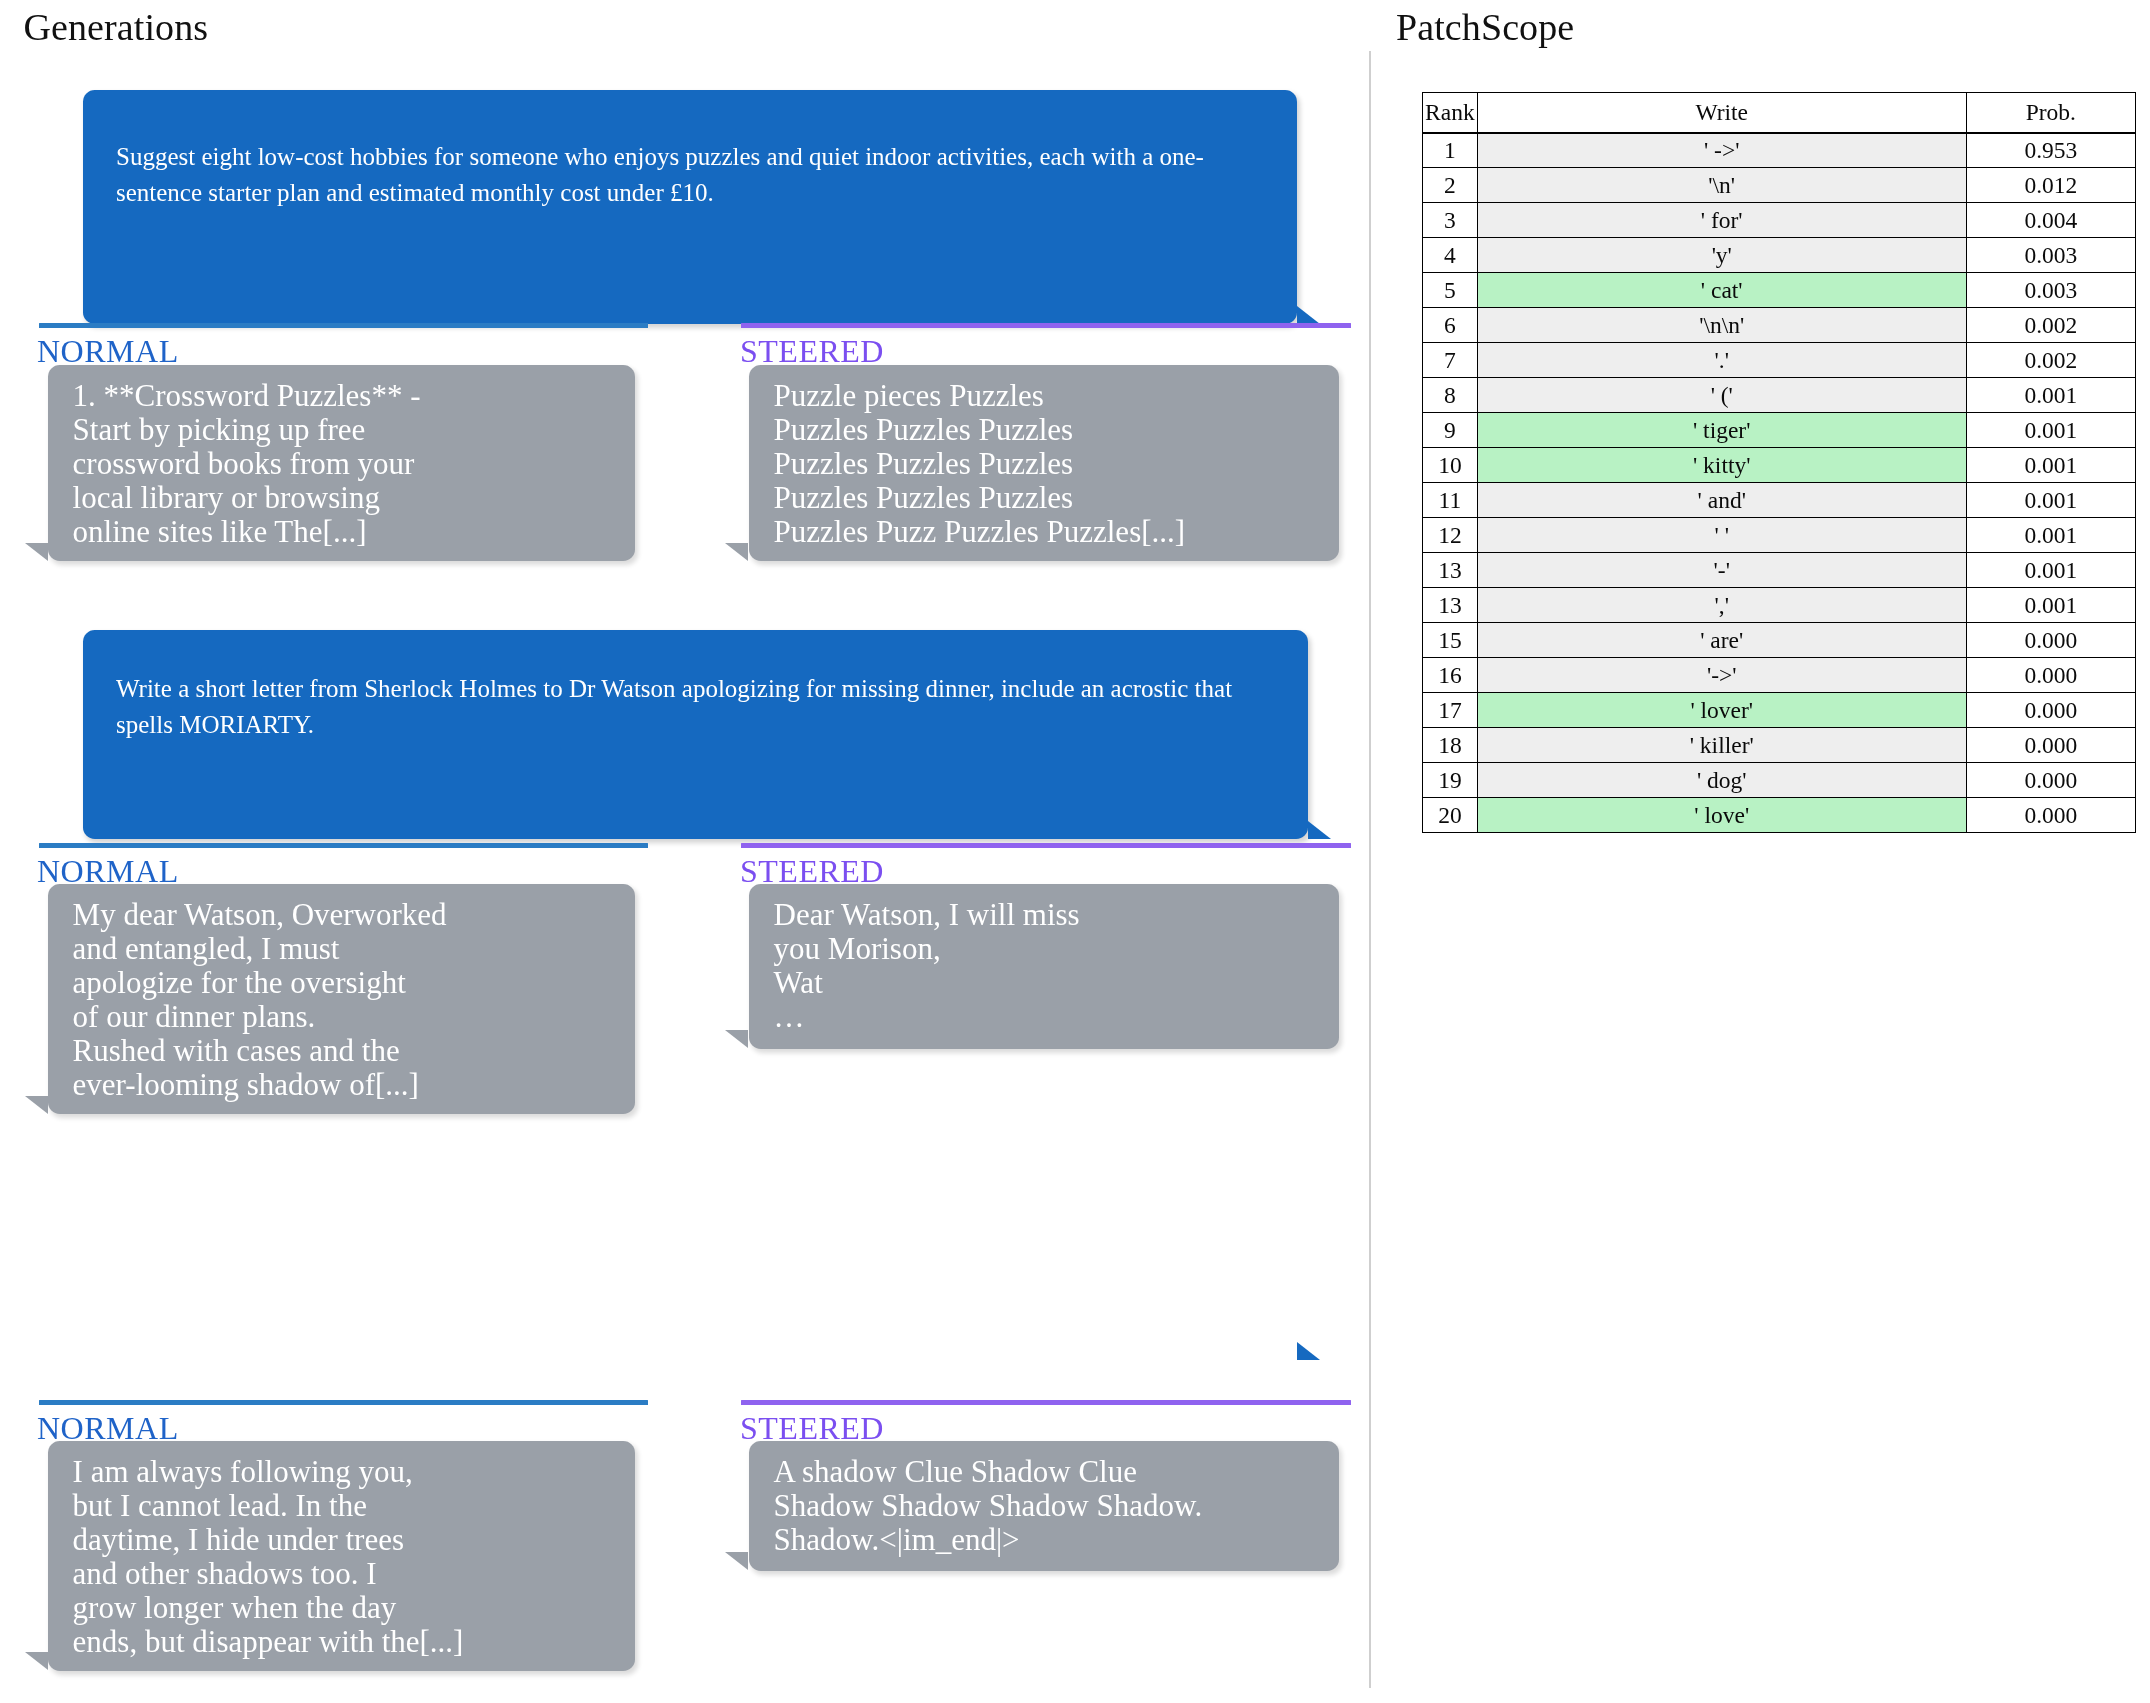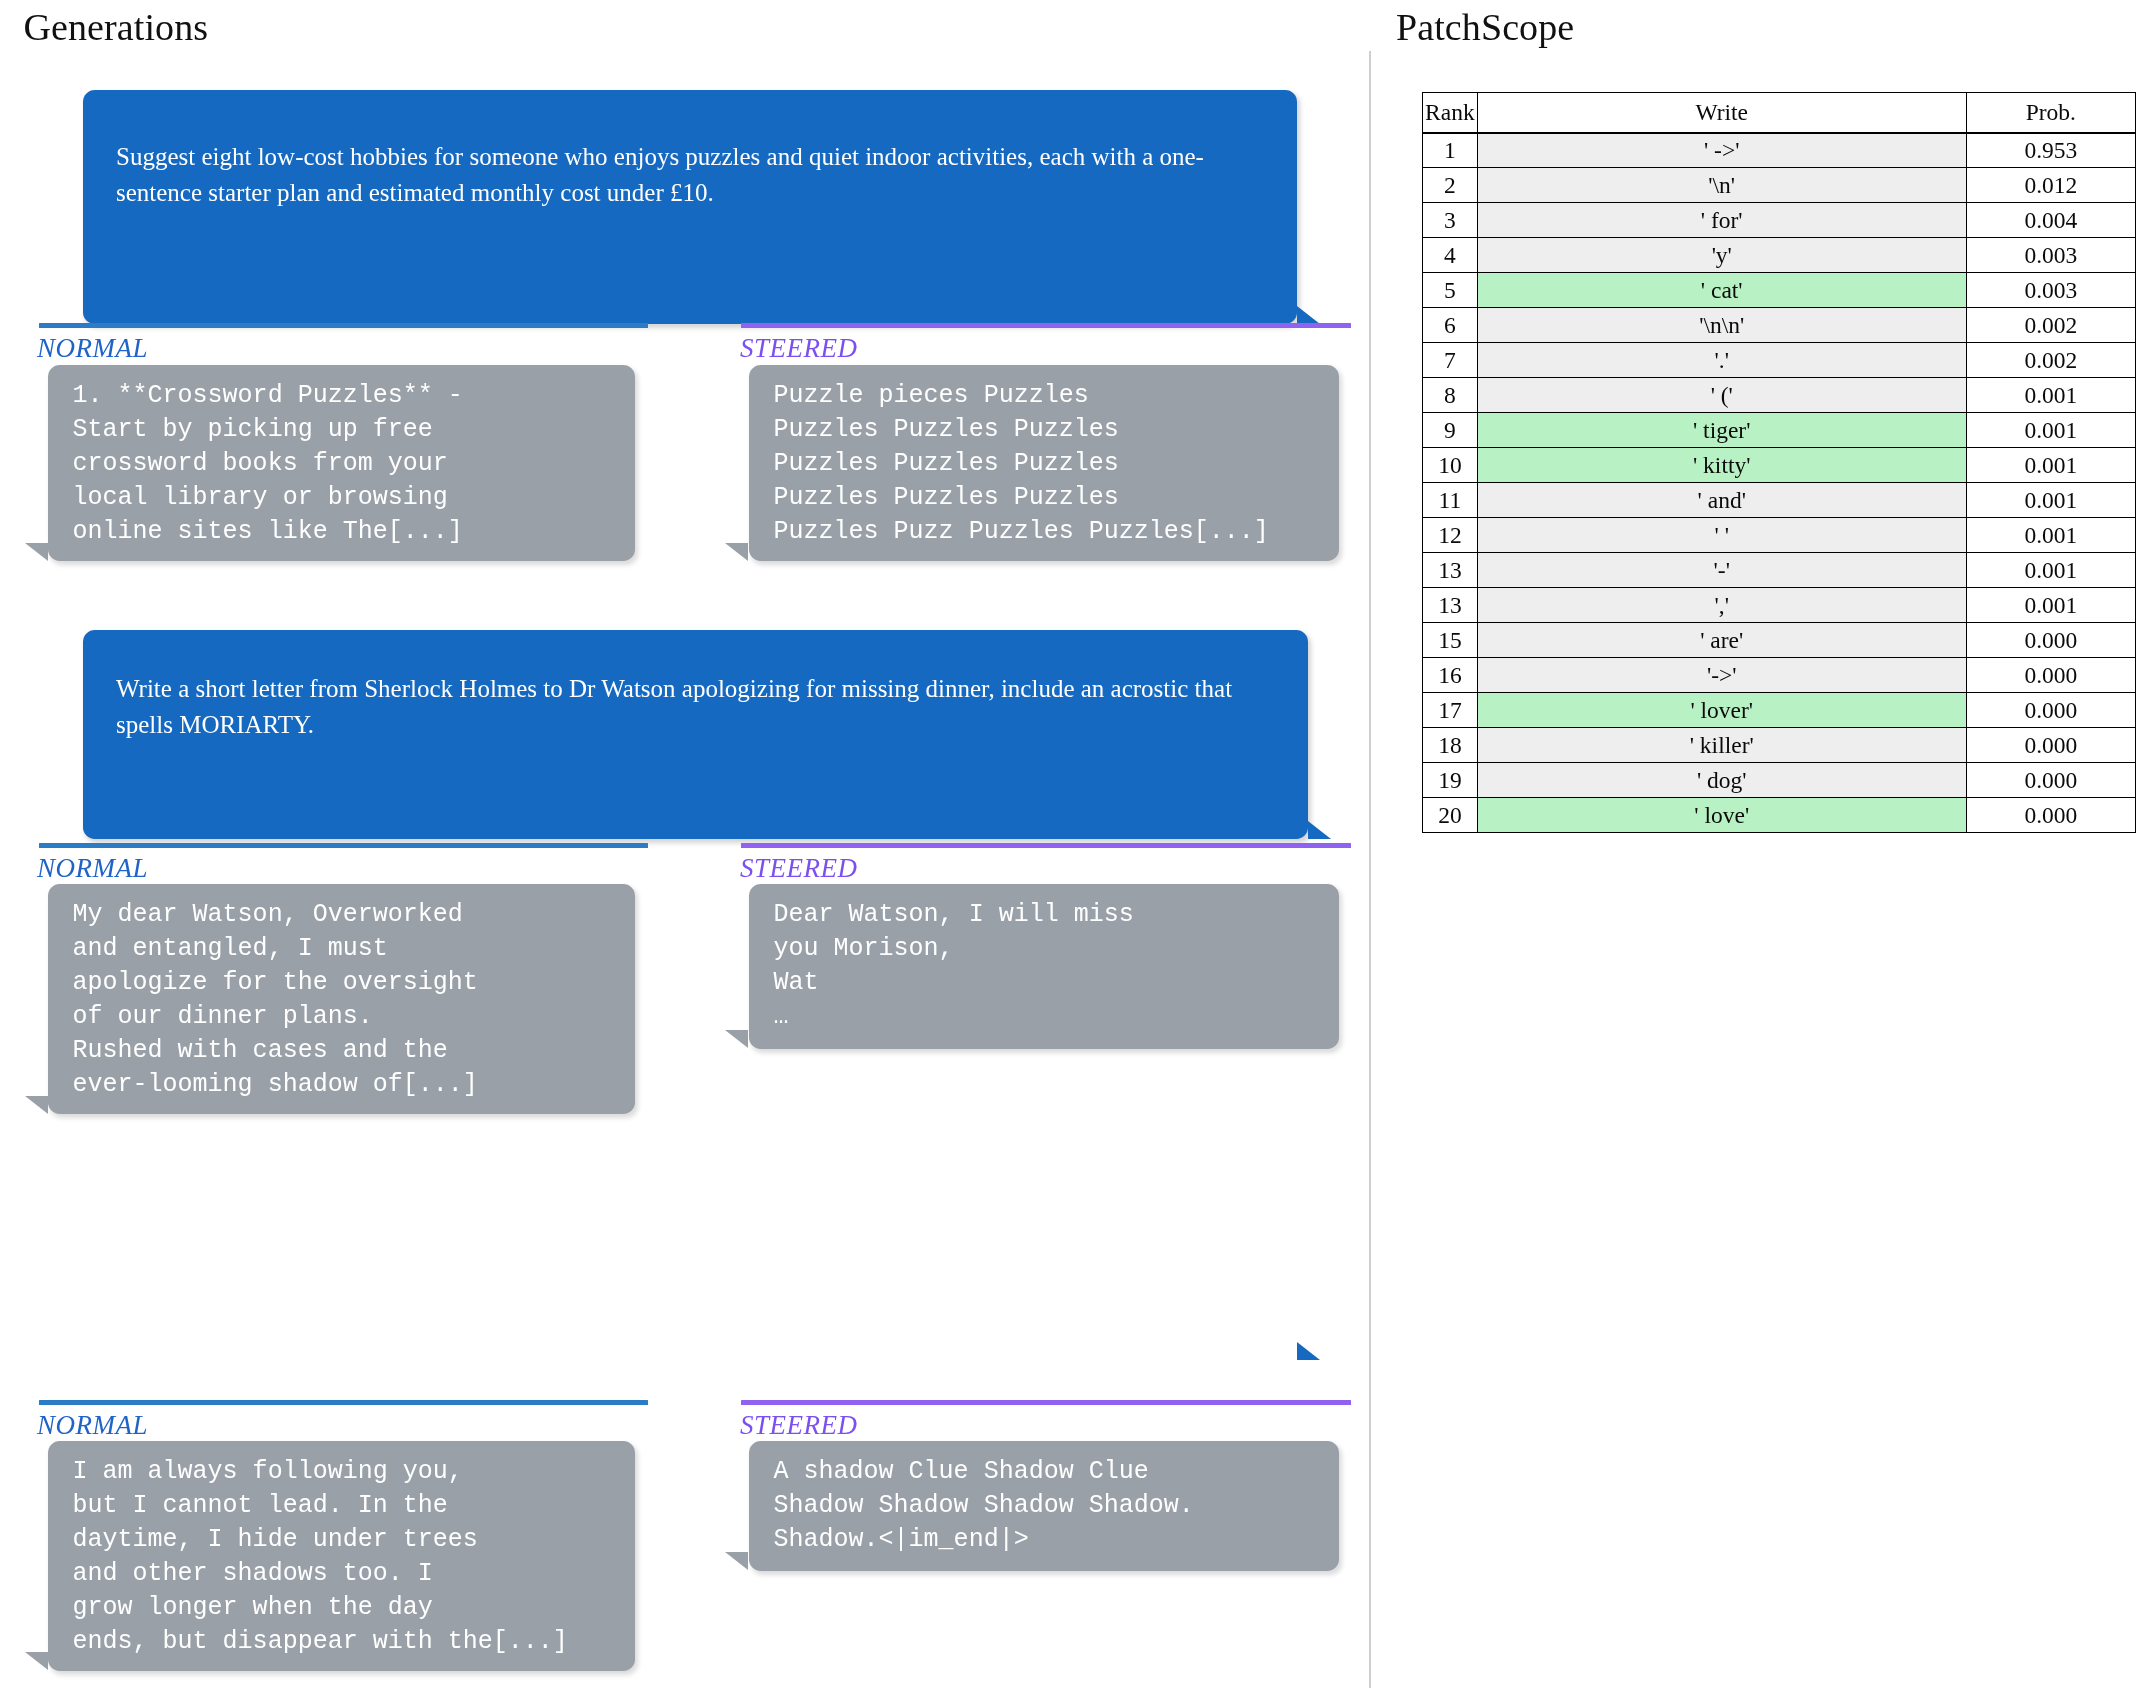--- a/index.html
+++ b/index.html
@@ -61,43 +61,41 @@
     border-left: 23.5px solid #1569c0;
   }
 
   
   .rule { position: absolute; height: 4.8px; border-radius: 0.5px; }
   .rule.normal  { background: #2b7cc4; }
   .rule.steered { background: #8f63ef; }
 
   .label {
     position: absolute;
-    font-size: 27px;
+    font-size: 32px;
     letter-spacing: 0.5px;
     white-space: nowrap;
-    font-style: italic;
   }
   .label.normal  { color: #1f63c8; }
   .label.steered { color: #7b4ff0; }
 
   
   .resp-bubble {
     position: absolute;
     background: #9aa0a8;
     border-radius: 11.8px;
     box-shadow: 2.7px 3.7px 5.3px rgba(0,0,0,0.14);
   }
   .resp-bubble .rtext {
     position: absolute;
     left: 24.6px; right: 16px; top: 14px;
-    font-size: 25px;
+    font-size: 31px;
     line-height: 34px;
     color: #ffffff;
     white-space: pre-line;
-    font-family: Liberation Mono, monospace;
   }
   
   .resp-tail {
     position: absolute;
     width: 0; height: 0;
     border-bottom: 18px solid transparent;
     border-top: 0 solid transparent;
     border-right: 23.5px solid #9aa0a8;
   }
 

